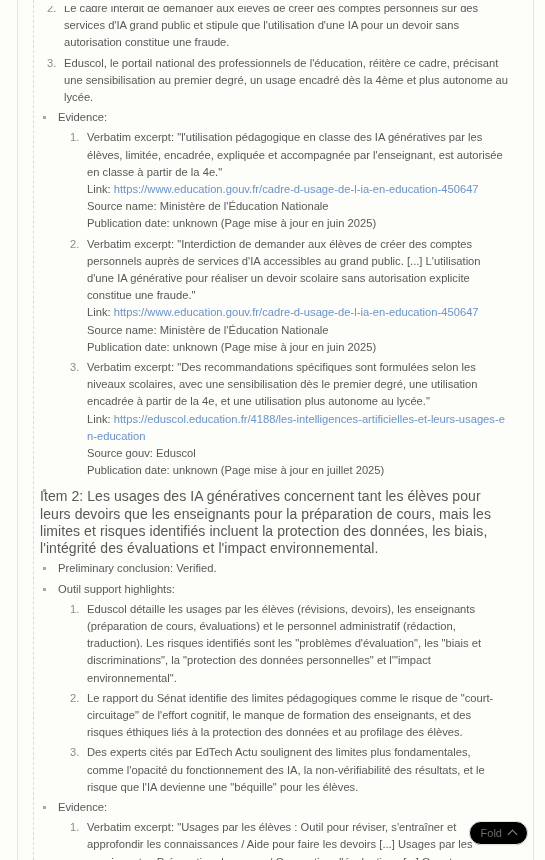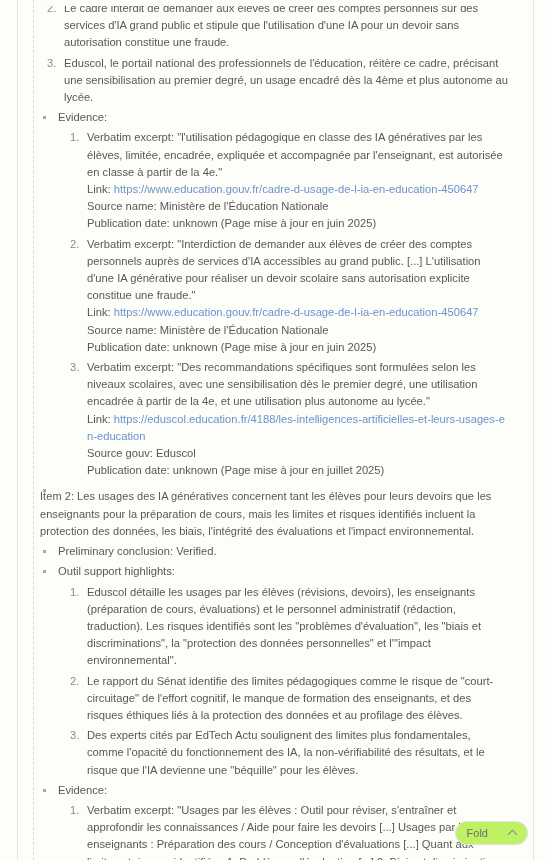--- a/index.html
+++ b/index.html
@@ -49,21 +49,21 @@
     position: relative;
     padding: 0 14px 0 0;
     margin-top: -9px;
   }
 
   
   .para {
     margin: 0;
     padding: 0 12px 0 22px;
     color: #585856;
-    font-size: 11px;
+    font-size: 14px;
     line-height: 17.2px;
     letter-spacing: 0.005em;
   }
   .para.spaced { margin-top: 9px; margin-bottom: 3px; }
 
   ul.lvl1 {
     list-style: none;
     margin: 0;
     padding: 0 12px 0 22px;
   }
@@ -122,24 +122,24 @@
     text-align: right;
   }
 
   
   .fold-btn {
     position: absolute;
     right: 17px;
     bottom: 15px;
     display: flex;
     align-items: center;
-    gap: 21px;
+    gap: 7px;
     height: 24px;
     padding: 0 11px;
-    background: #bef264;
+    background: #000000;
     border: 1px solid #e4e4de;
     border-radius: 13px;
     color: #6e6e6a;
     font-size: 11px;
     font-family: "Liberation Sans", sans-serif;
     cursor: pointer;
     box-shadow: 0 1px 2px rgba(0,0,0,0.04);
   }
   .fold-btn .chev {
     display: inline-block;

